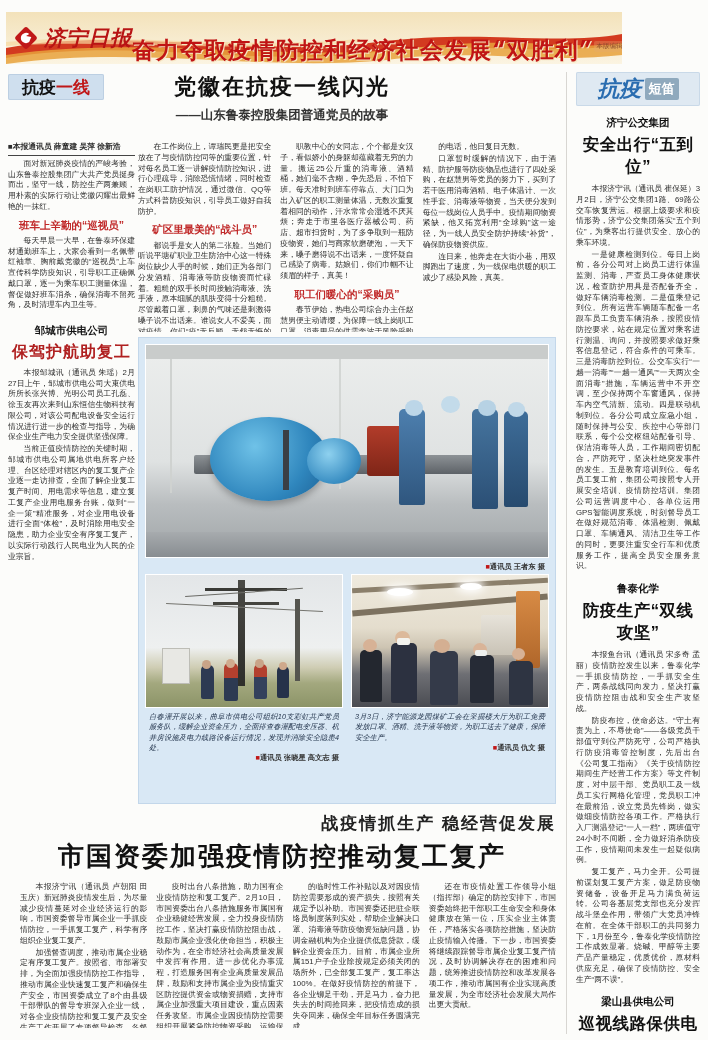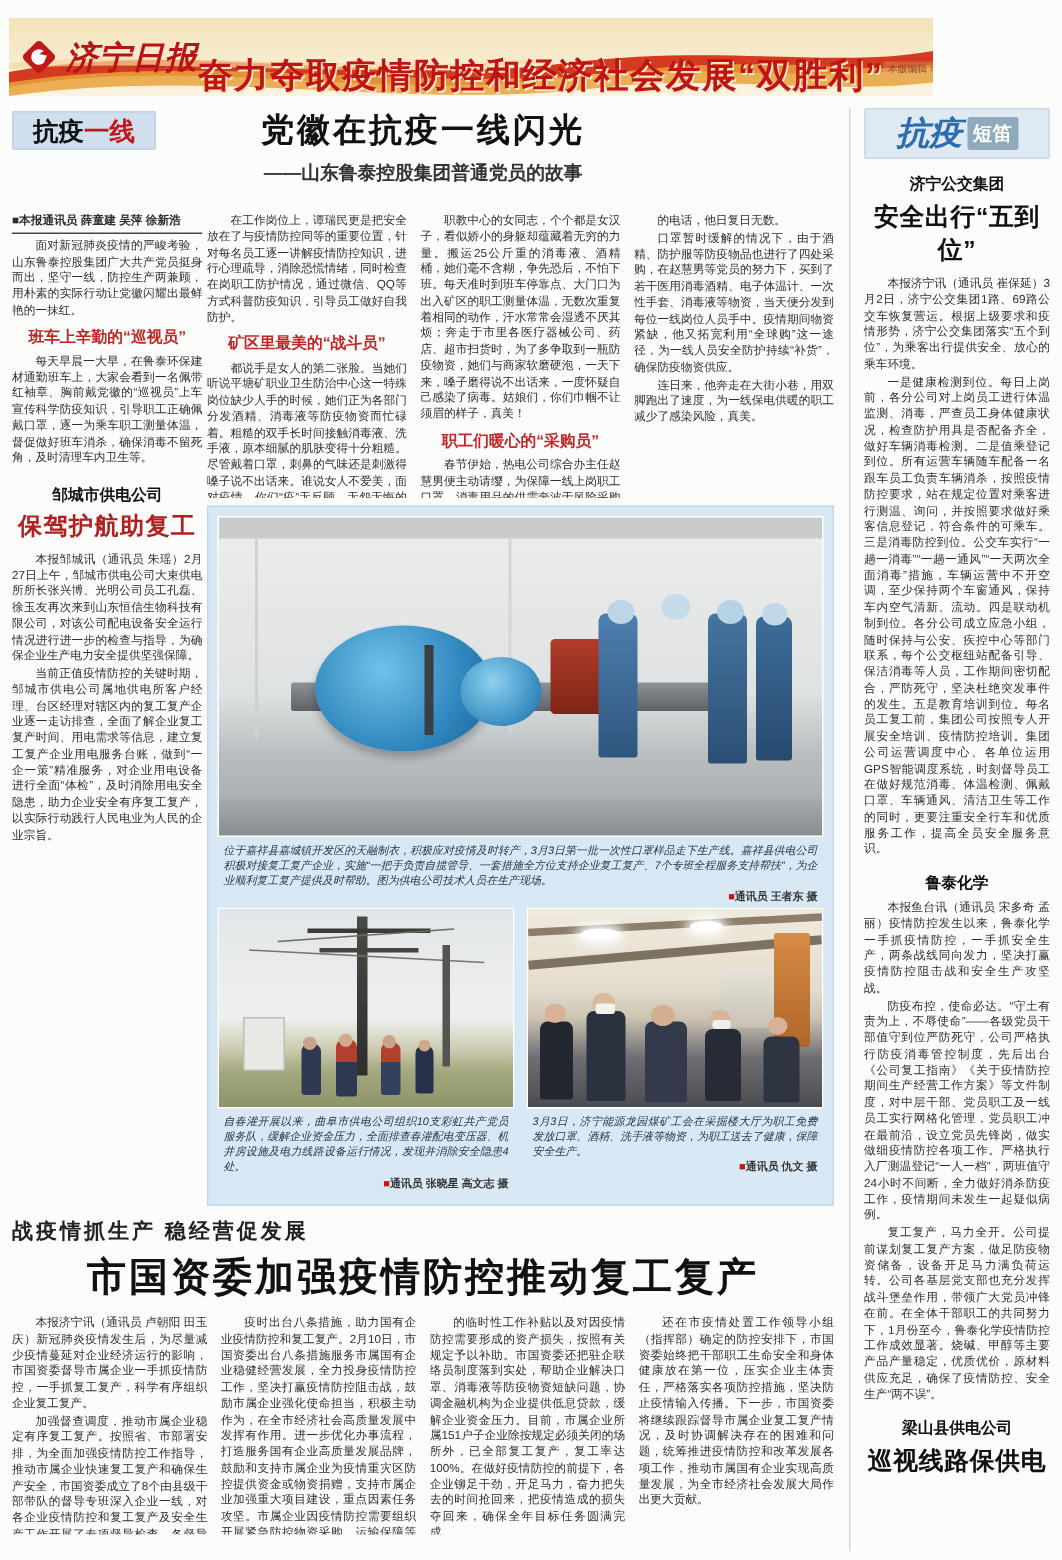--- a/index.html
+++ b/index.html
@@ -5,21 +5,21 @@
   html,body{margin:0;padding:0;background:#e9e7e2;}
   .page{position:relative;width:708px;height:1040px;margin:0 auto;background:#fcfcfa;
         font-family:"Liberation Sans",sans-serif;color:#222;overflow:hidden;}
   
   .masthead{position:absolute;top:12px;left:6px;width:616px;height:52px;overflow:hidden;}
   .masthead svg.swoosh{position:absolute;inset:0;width:100%;height:100%;}
   .mh-inner{position:relative;height:100%;display:flex;align-items:center;padding:0 6px;box-sizing:border-box;}
   .logo-wrap{display:flex;align-items:center;gap:4px;}
   .paper-name{font-family:"DejaVu Serif","Liberation Serif",serif;font-weight:bold;font-style:italic;
               font-size:21px;color:#b81414;letter-spacing:1px;white-space:nowrap;}
-  .slogan{flex:1;text-align:right;font-family:Liberation Sans, sans-serif;
+  .slogan{flex:1;text-align:right;font-family:Liberation Mono, monospace;
           font-weight:bold;font-size:23px;color:#c01414;letter-spacing:1px;white-space:nowrap;
           text-shadow:1px 1px 0 #f6e7c4;margin-top:24px;}
   .mh-right{display:flex;align-items:center;gap:4px;}
   .mh-date-col{display:flex;flex-direction:column;align-items:flex-end;gap:2px;}
   .mh-date{font-size:9px;font-weight:bold;color:#7c2d12;background:rgba(230,170,110,.45);
            padding:1px 4px;border-radius:2px;white-space:nowrap;}
   .mh-info{font-size:6.5px;color:#8a4a2a;background:rgba(230,170,110,.35);padding:1px 3px;
            border-radius:2px;white-space:nowrap;}
   
   .content{position:absolute;top:72px;left:8px;right:8px;bottom:6px;display:flex;gap:10px;}
@@ -56,23 +56,23 @@
   .ph-main{height:212px;flex:none;}
   .cap{font-size:7.3px;line-height:1.4;color:#25364e;font-style:italic;text-align:justify;
        padding:4px 4px 2px;}
   .cap .credit{display:block;text-align:right;font-style:normal;font-weight:bold;color:#333;}
   .cap .credit::first-letter{color:#c01818;}
   .photo-row{display:flex;gap:8px;flex:1;}
   .photo-col{flex:1;display:flex;flex-direction:column;overflow:hidden;}
   .ph-sm{height:132px;flex:none;}
   
   .bottom{margin-top:8px;}
-  .kicker{text-align:left;font-size:14px;font-weight:bold;color:#222;letter-spacing:2px;}
+  .kicker{text-align:right;font-size:17px;font-weight:bold;color:#222;letter-spacing:2px;}
   .bottom-title{text-align:center;font-size:26px;font-weight:bold;color:#111;letter-spacing:2px;margin:4px 0 8px;}
-  .bottom-cols{display:flex;gap:9px;height:146px;overflow:hidden;}
+  .bottom-cols{display:flex;gap:9px;height:146px;overflow:hidden;margin-left:12px;}
   .bottom-cols .col{flex:1;overflow:hidden;}
   
   .badge-duan{height:34px;background:#dfe9f2;display:flex;align-items:center;justify-content:center;
       gap:3px;border-radius:2px;margin-bottom:10px;box-shadow:0 0 0 1px #c9d9e8 inset;}
   .badge-duan .d1{font-family:"DejaVu Serif",serif;font-style:italic;font-weight:bold;
       font-size:22px;color:#2a6db0;}
   .badge-duan .d2{font-size:13px;font-weight:bold;color:#fff;background:#8fa9bd;padding:2px 4px;border-radius:2px;}
   .sb-org{font-size:10.5px;font-weight:bold;text-align:center;color:#111;margin:8px 0 4px;}
   .sb-title{font-size:16.5px;font-weight:bold;text-align:center;color:#111;margin:0 0 6px;letter-spacing:0.5px;}
   .sb-art{margin-bottom:10px;}
@@ -181,21 +181,20 @@
               <div class="abs" style="left:64.5%;top:26%;width:18px;height:16px;border-radius:50%;background:#bcd6e8;"></div>
               <div class="abs person" style="left:72%;top:28%;width:28px;height:104px;background:linear-gradient(#55born,#345) , linear-gradient(#5a86b2,#33567c);"></div>
               <div class="abs" style="left:73.5%;top:24%;width:19px;height:17px;border-radius:50%;background:#c3dbea;"></div>
               <div class="abs person" style="left:81%;top:30%;width:26px;height:100px;background:linear-gradient(#46759f,#2b4f75);"></div>
               <div class="abs" style="left:82.5%;top:26%;width:18px;height:16px;border-radius:50%;background:#b7d2e4;"></div>
               <div class="abs person" style="left:89%;top:31%;width:24px;height:96px;background:linear-gradient(#3e6d99,#274a6e);"></div>
               <div class="abs" style="left:90%;top:27%;width:17px;height:15px;border-radius:50%;background:#c0d8e8;"></div>
               <div class="abs" style="left:0;bottom:0;right:0;height:12%;background:linear-gradient(#a7abae,#888d91);"></div>
             </div>
             <div class="cap">
-              <span>位于嘉祥县嘉城镇开发区的天融制衣，积极应对疫情及时转产，3月3日第一批一次性口罩样品走下生产线。嘉祥县供电公司积极对接复工复产企业，实施“一把手负责自揽管导、一套措施全方位支持企业复工复产、7个专班全程服务支持帮扶”，为企业顺利复工复产提供及时帮助。图为供电公司技术人员在生产现场。</span>
               <span class="credit">■通讯员 王者东 摄</span>
             </div>
 
             <div class="photo-row">
 
               <div class="photo-col">
                 <div class="ph ph-sm" style="background:linear-gradient(#e3e6e8 0%,#eef0f0 55%,#cfcdb4 70%,#a3a87e 82%,#8c9468 100%);">
                   <div class="abs" style="left:47%;top:4%;width:7px;height:80%;background:linear-gradient(#4a4a46,#2e2e2a);"></div>
                   <div class="abs" style="left:30%;top:10%;width:42%;height:3px;background:#3a3a36;"></div>
                   <div class="abs" style="left:34%;top:20%;width:34%;height:3px;background:#44443f;"></div>
@@ -280,20 +279,21 @@
         <div class="sb-org">济宁公交集团</div>
         <div class="sb-title">安全出行“五到位”</div>
         <div class="t">
           <p>本报济宁讯（通讯员 崔保延）3月2日，济宁公交集团1路、69路公交车恢复营运。根据上级要求和疫情形势，济宁公交集团落实“五个到位”，为乘客出行提供安全、放心的乘车环境。</p>
           <p>一是健康检测到位。每日上岗前，各分公司对上岗员工进行体温监测、消毒，严查员工身体健康状况，检查防护用具是否配备齐全，做好车辆消毒检测。二是值乘登记到位。所有运营车辆随车配备一名跟车员工负责车辆消杀，按照疫情防控要求，站在规定位置对乘客进行测温、询问，并按照要求做好乘客信息登记，符合条件的可乘车。三是消毒防控到位。公交车实行“一趟一消毒”“一趟一通风”“一天两次全面消毒”措施，车辆运营中不开空调，至少保持两个车窗通风，保持车内空气清新、流动。四是联动机制到位。各分公司成立应急小组，随时保持与公安、疾控中心等部门联系，每个公交枢纽站配备引导、保洁消毒等人员，工作期间密切配合，严防死守，坚决杜绝突发事件的发生。五是教育培训到位。每名员工复工前，集团公司按照专人开展安全培训、疫情防控培训。集团公司运营调度中心、各单位运用GPS智能调度系统，时刻督导员工在做好规范消毒、体温检测、佩戴口罩、车辆通风、清洁卫生等工作的同时，更要注重安全行车和优质服务工作，提高全员安全服务意识。</p>
         </div>
       </div>
 
       <div class="sb-art">
         <div class="sb-org">鲁泰化学</div>
+        <div class="sb-title">防疫生产“双线攻坚”</div>
         <div class="t">
           <p>本报鱼台讯（通讯员 宋多奇 孟丽）疫情防控发生以来，鲁泰化学一手抓疫情防控，一手抓安全生产，两条战线同向发力，坚决打赢疫情防控阻击战和安全生产攻坚战。</p>
           <p>防疫布控，使命必达。“守土有责为上，不辱使命”——各级党员干部值守到位严防死守，公司严格执行防疫消毒管控制度，先后出台《公司复工指南》《关于疫情防控期间生产经营工作方案》等文件制度，对中层干部、党员职工及一线员工实行网格化管理，党员职工冲在最前沿，设立党员先锋岗，做实做细疫情防控各项工作。严格执行入厂测温登记“一人一档”，两班值守24小时不间断，全力做好消杀防疫工作，疫情期间未发生一起疑似病例。</p>
           <p>复工复产，马力全开。公司提前谋划复工复产方案，做足防疫物资储备，设备开足马力满负荷运转。公司各基层党支部也充分发挥战斗堡垒作用，带领广大党员冲锋在前。在全体干部职工的共同努力下，1月份至今，鲁泰化学疫情防控工作成效显著。烧碱、甲醇等主要产品产量稳定，优质优价，原材料供应充足，确保了疫情防控、安全生产“两不误”。</p>
         </div>
       </div>
 
       <div class="sb-art">
         <div class="sb-org">梁山县供电公司</div>
         <div class="sb-title">巡视线路保供电</div>

